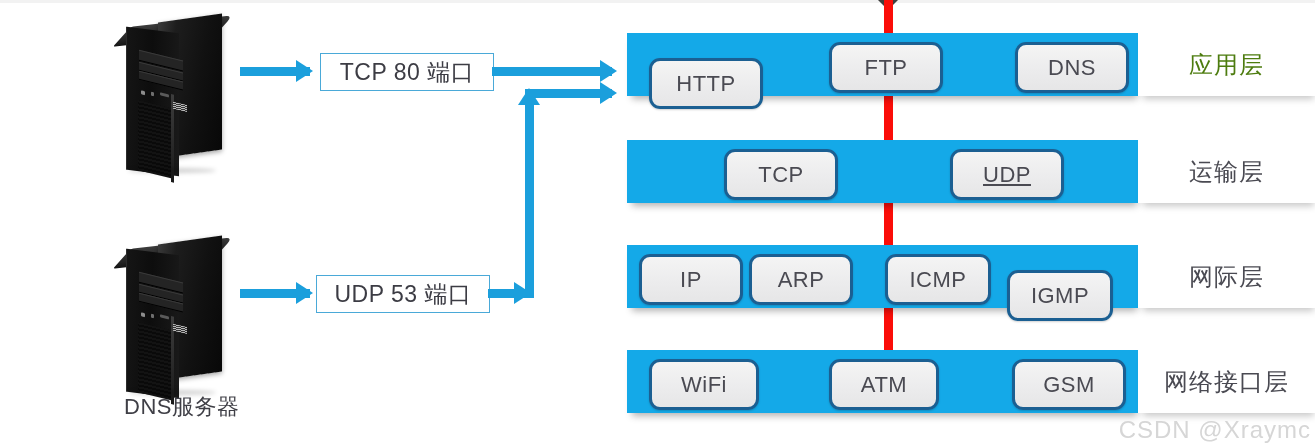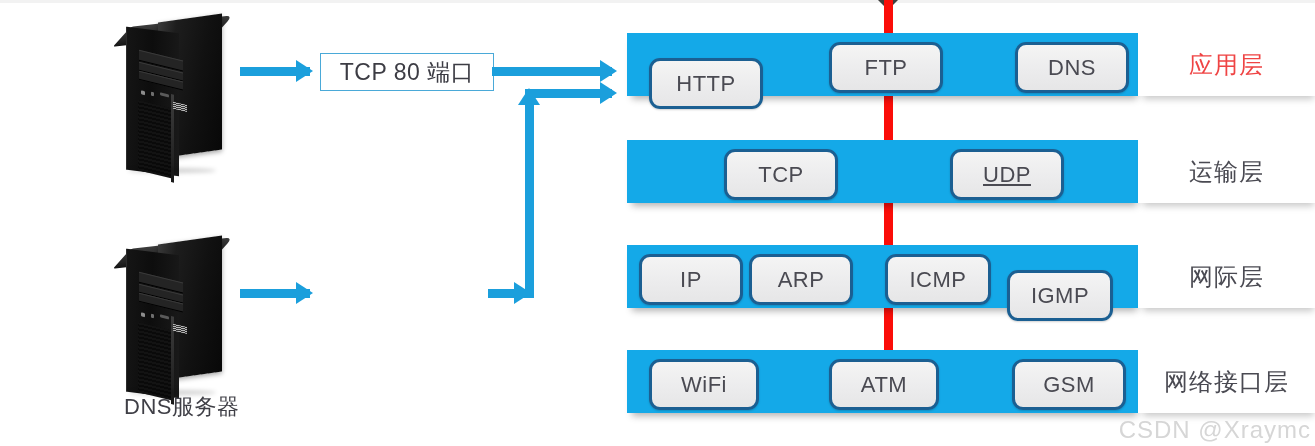--- a/index.html
+++ b/index.html
@@ -172,21 +172,21 @@
     display: flex;
     align-items: center;
     justify-content: center;
   }
   .layer-name {
     font-size: 24px;
     color: #4a4a52;
     letter-spacing: 1px;
     white-space: nowrap;
   }
-  .layer-name.accent { color: #ef4444; }
+  .layer-name.accent { color: #4d7c0f; }
   .proto-chip {
     position: absolute;
     top: 9px;
     height: 45px;
     background: linear-gradient(180deg, #f4f4f4 0%, #ececed 55%, #e6e6e7 100%);
     border: 3px solid #1b5f92;
     border-radius: 11px;
     display: flex;
     align-items: center;
     justify-content: center;
@@ -277,20 +277,21 @@
   <div class="arrow-r" style="left:296px; top:60px;"></div>
 
   <div class="port-box" style="left:320px; top:53px; width:172px; height:36px;">TCP 80 端口</div>
 
   <div class="conn h" style="left:492px; top:67px; width:120px;"></div>
   <div class="arrow-r" style="left:600px; top:60px;"></div>
 
   <div class="conn h" style="left:240px; top:289px; width:70px;"></div>
   <div class="arrow-r" style="left:296px; top:282px;"></div>
 
+  <div class="port-box" style="left:316px; top:275px; width:172px; height:36px;">UDP 53 端口</div>
 
   <div class="conn h" style="left:488px; top:289px; width:46px;"></div>
   <div class="arrow-r" style="left:514px; top:282px;"></div>
   <div class="conn v" style="left:525px; top:100px; height:193px;"></div>
   <div class="arrow-u" style="left:518px; top:88px;"></div>
   <div class="conn h" style="left:525px; top:89px; width:87px;"></div>
   <div class="arrow-r" style="left:600px; top:82px;"></div>
 
   <div class="top-arrow-head"></div>
 

